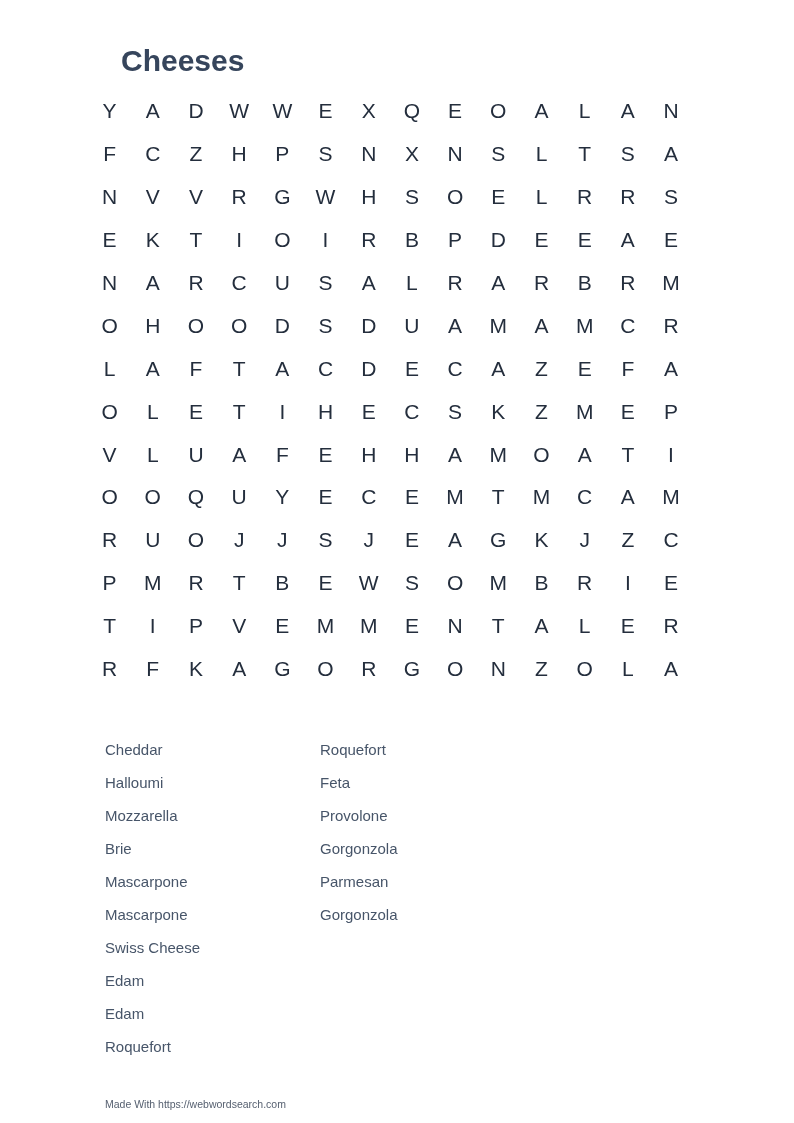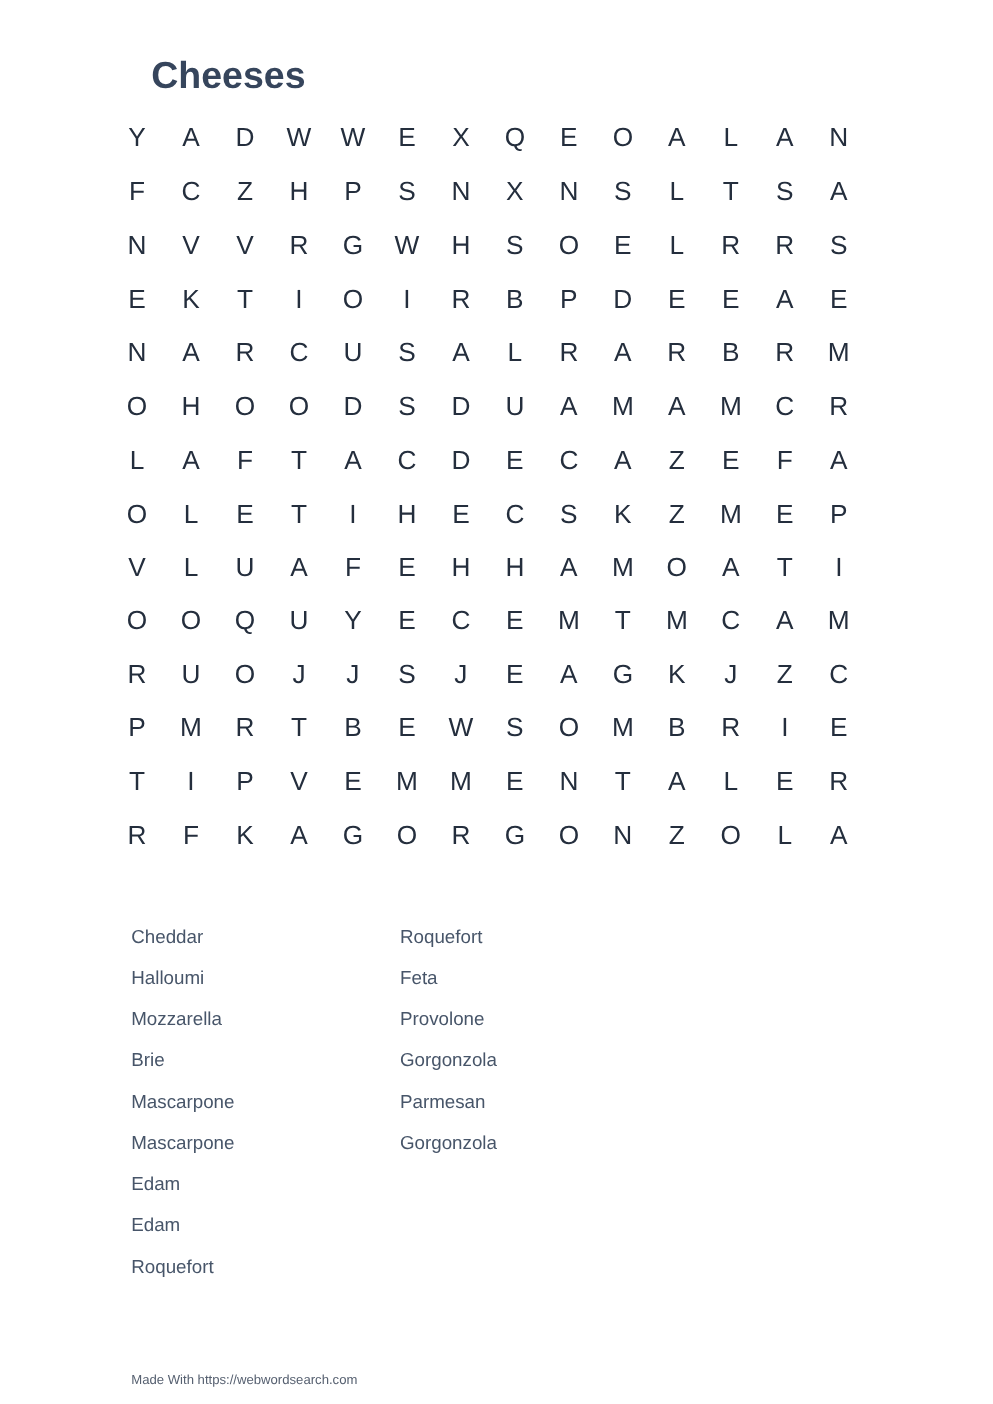--- a/index.html
+++ b/index.html
@@ -271,20 +271,21 @@
       <div class="cell">A</div>
     </div>
   <div class="words">
     <div class="word-col" id="word-col-1">
         <div class="word">Cheddar</div>
         <div class="word">Halloumi</div>
         <div class="word">Mozzarella</div>
         <div class="word">Brie</div>
         <div class="word">Mascarpone</div>
         <div class="word">Mascarpone</div>
+        <div class="word">Swiss Cheese</div>
         <div class="word">Edam</div>
         <div class="word">Edam</div>
         <div class="word">Roquefort</div>
       </div>
     <div class="word-col" id="word-col-2">
         <div class="word">Roquefort</div>
         <div class="word">Feta</div>
         <div class="word">Provolone</div>
         <div class="word">Gorgonzola</div>
         <div class="word">Parmesan</div>

